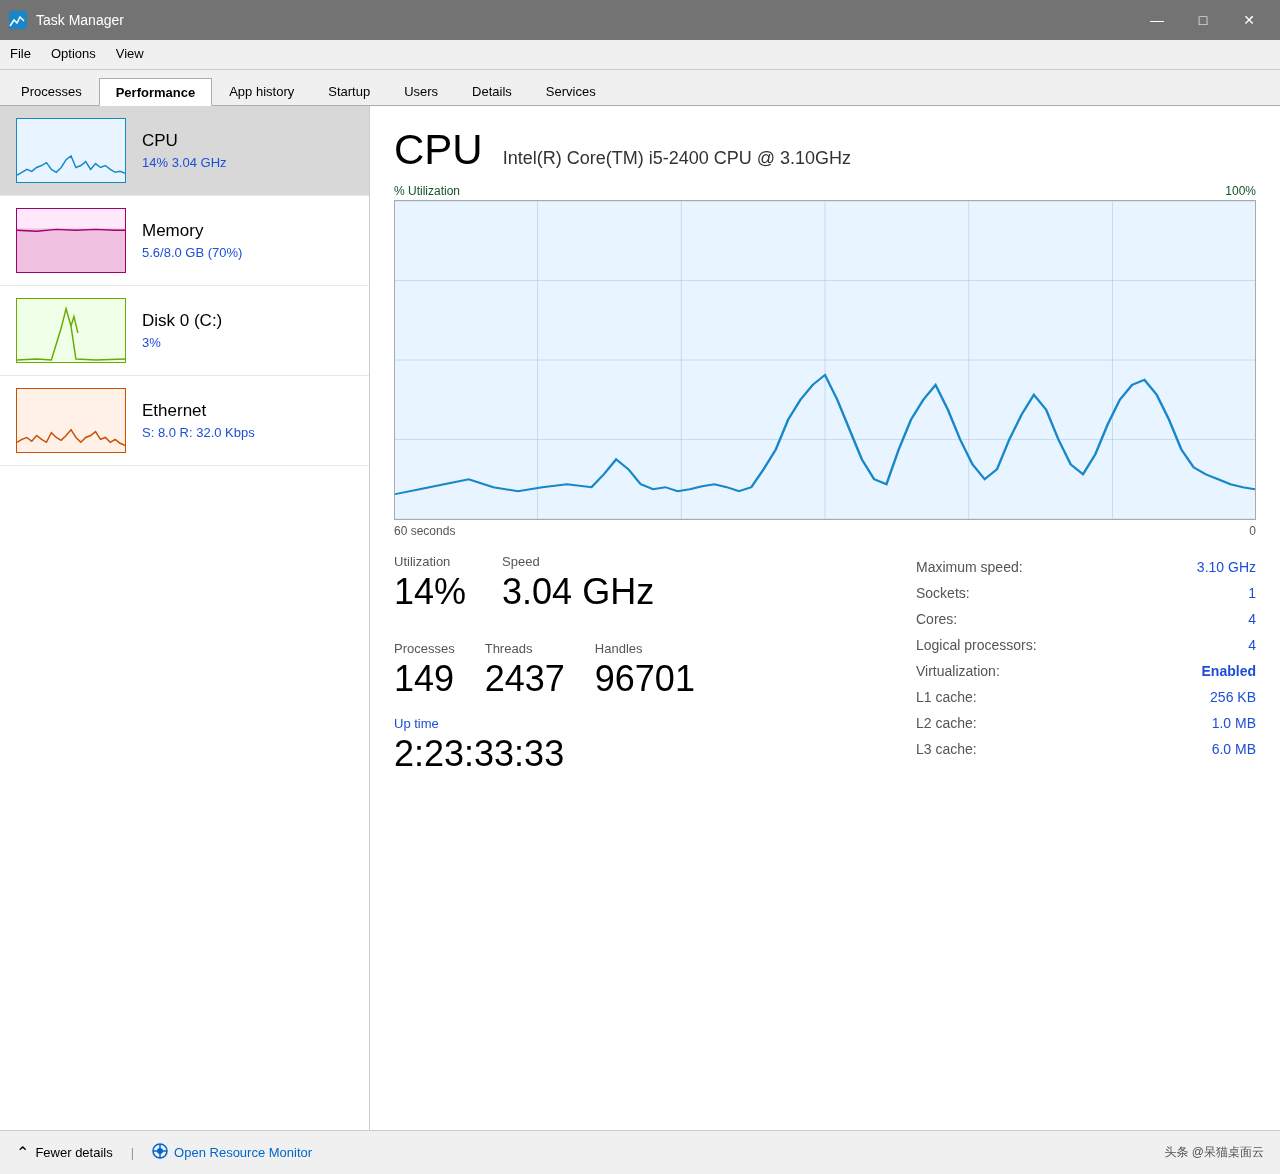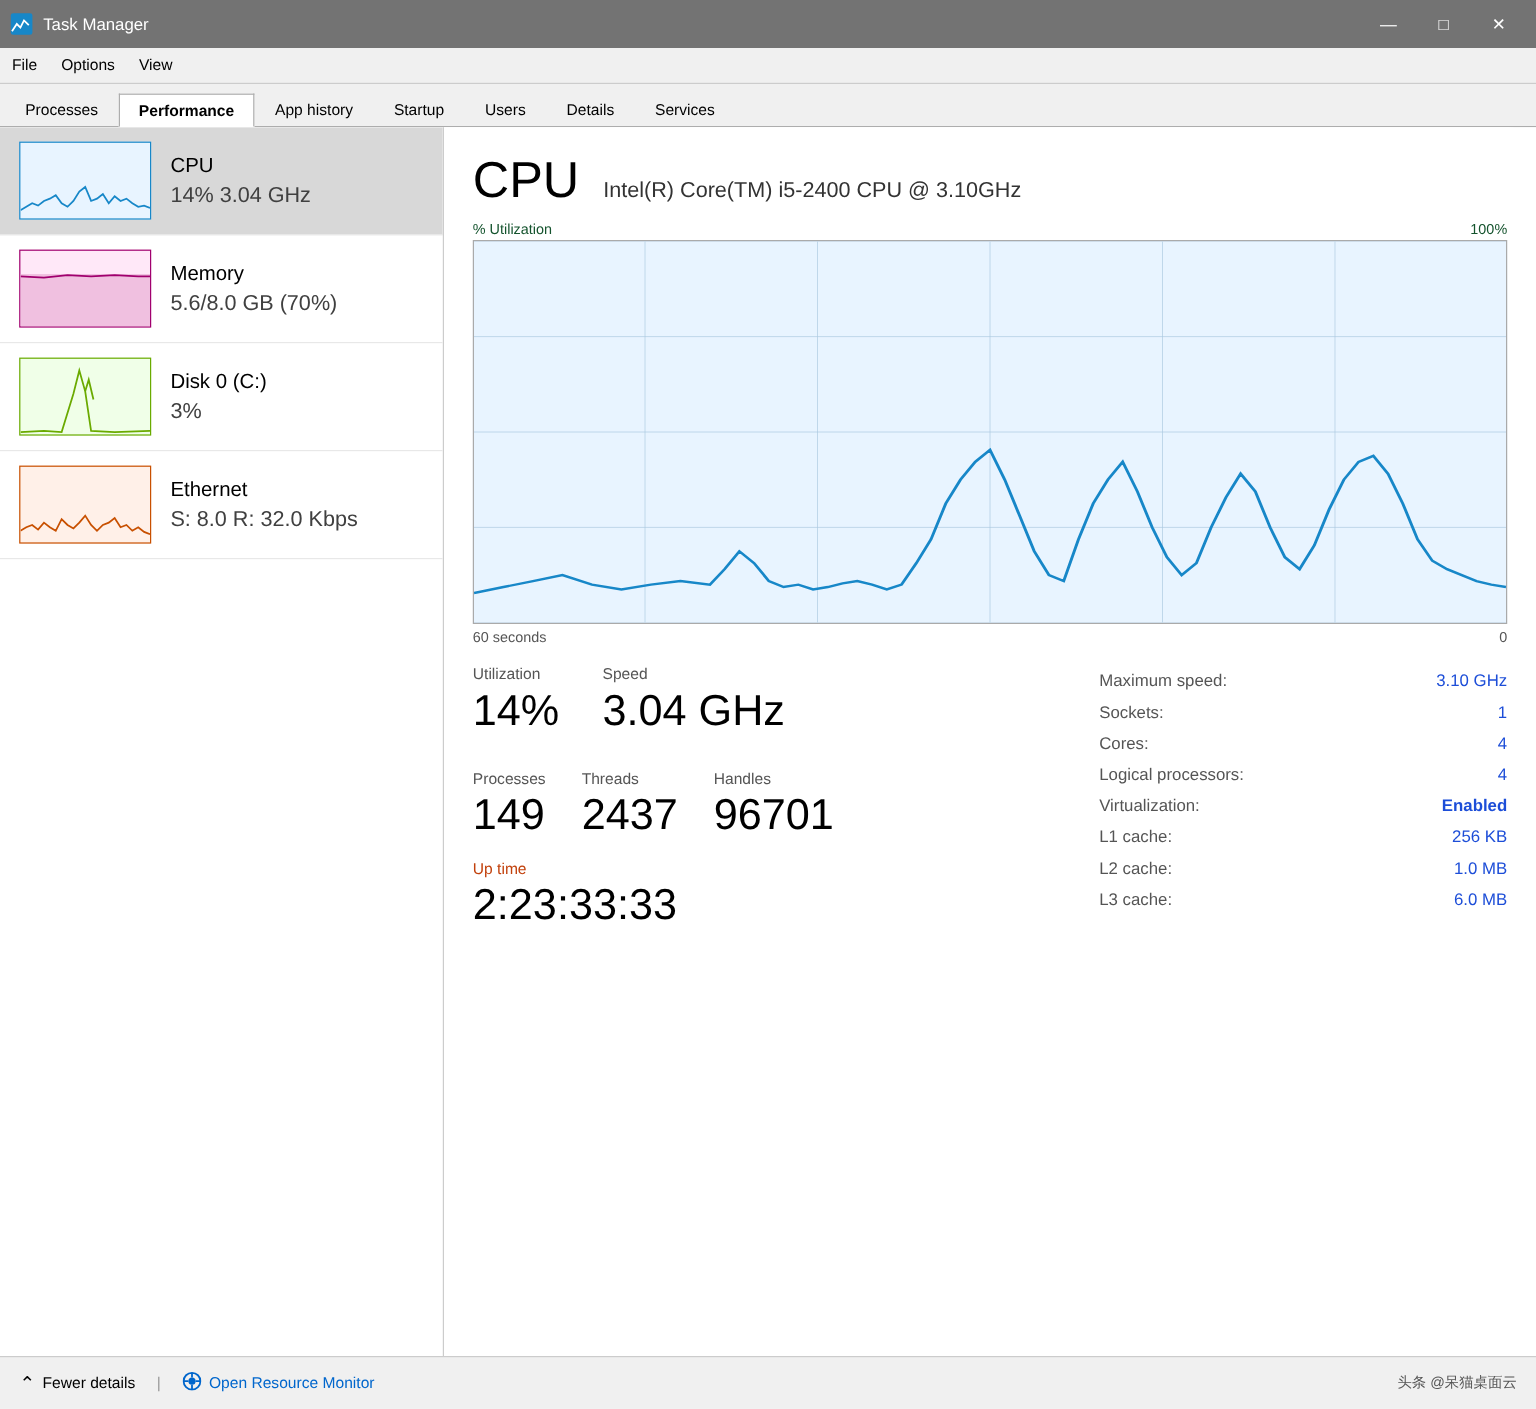--- a/index.html
+++ b/index.html
@@ -91,21 +91,21 @@
     .sidebar-chart {
       width: 110px; height: 65px;
       border: 1px solid;
       margin-right: 16px;
       position: relative;
       overflow: hidden;
       flex-shrink: 0;
     }
     .sidebar-item-info { flex: 1; }
     .sidebar-item-name { font-size: 17px; font-weight: 400; margin-bottom: 4px; }
-    .sidebar-item-detail { font-size: 18px; color: #404040; }
+    .sidebar-item-detail { font-size: 13px; color: #1d4ed8; }
 
     
     .cpu-mini { border-color: #1787c8; background: #e8f4ff; }
     .memory-mini { border-color: #a0006e; background: #ffe8f8; }
     .disk-mini { border-color: #6aaa00; background: #f0ffe8; }
     .ethernet-mini { border-color: #c85000; background: #fff0e8; }
 
     
     .right-panel {
       flex: 1;
@@ -159,21 +159,21 @@
     .stats-right { width: 340px; }
 
     .stat-row { margin-bottom: 16px; }
     .stat-label { font-size: 13px; color: #555; margin-bottom: 2px; }
     .stat-value { font-size: 36px; font-weight: 300; }
 
     .three-col { display: flex; gap: 30px; margin-bottom: 16px; }
     .col-item .col-label { font-size: 13px; color: #555; margin-bottom: 2px; }
     .col-item .col-value { font-size: 36px; font-weight: 300; }
 
-    .uptime-label { font-size: 13px; color: #c2410c; margin-bottom: 2px; }
+    .uptime-label { font-size: 13px; color: #1d4ed8; margin-bottom: 2px; }
     .uptime-value { font-size: 36px; font-weight: 300; }
 
     
     .info-table { width: 100%; }
     .info-row {
       display: flex;
       justify-content: space-between;
       padding: 5px 0;
       font-size: 14px;
     }

